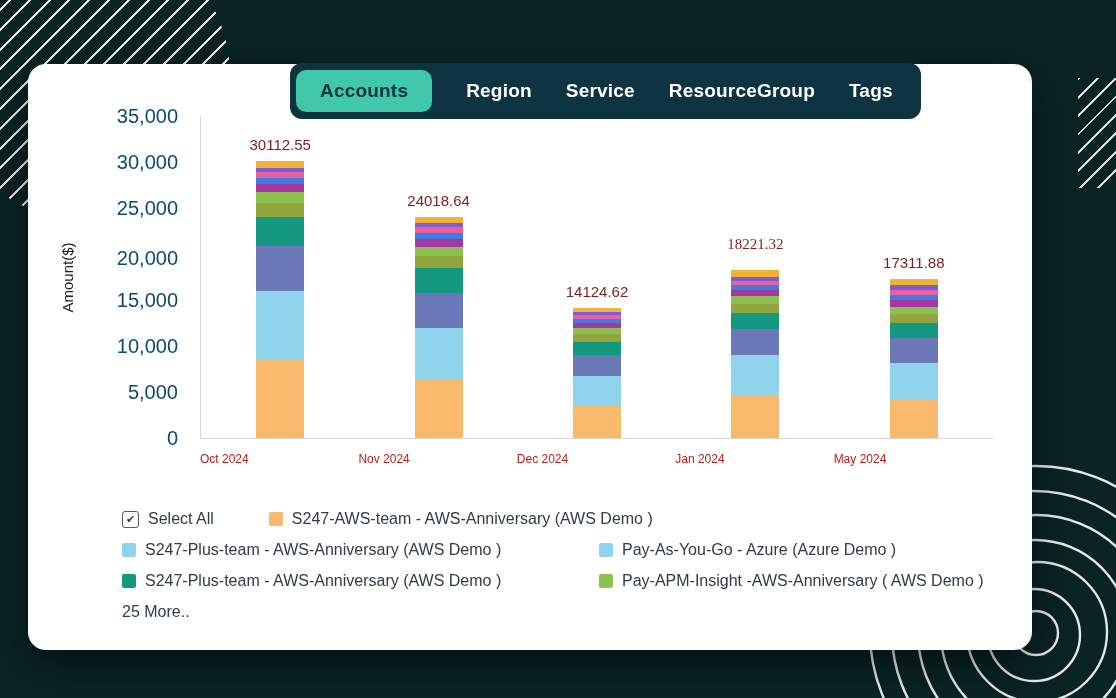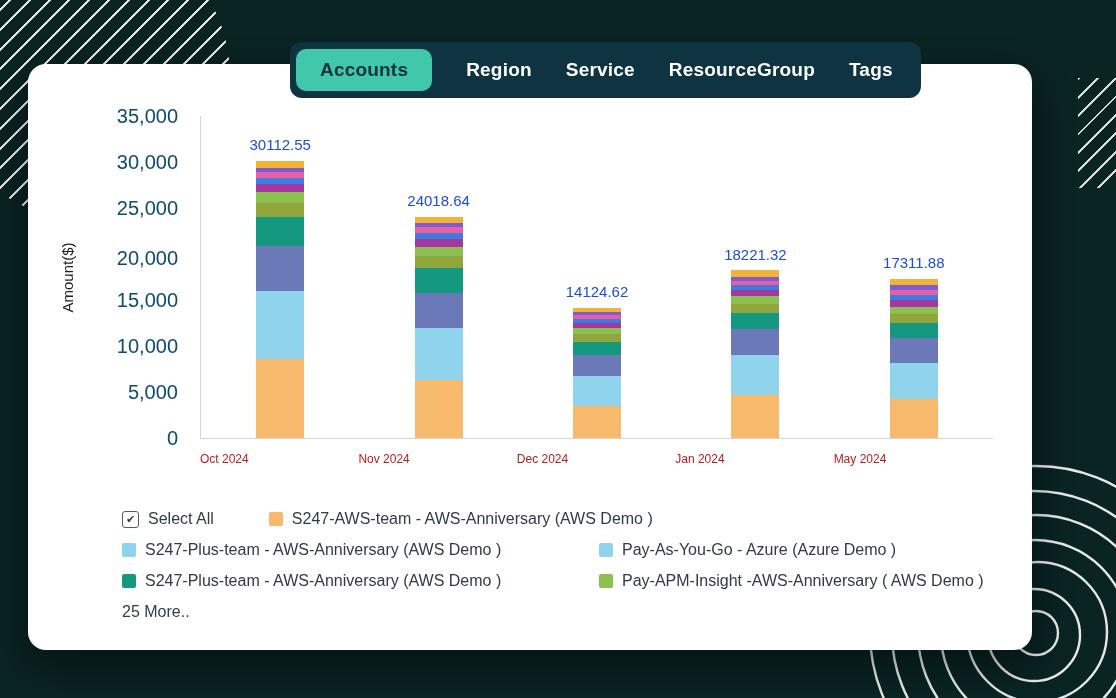--- a/index.html
+++ b/index.html
@@ -57,21 +57,21 @@
   .plot{
     position:absolute;left:172px;top:52px;width:792px;height:322px;
     border-left:1px solid #D6D6D6;border-bottom:1px solid #D6D6D6;
     display:flex;
   }
   .bar-group{flex:1;position:relative;display:flex;justify-content:center;align-items:flex-end;}
   .bar{width:48px;display:flex;flex-direction:column-reverse;}
   .seg{width:100%;}
   .bar-total{
     position:absolute;left:-20px;right:-20px;text-align:center;
-    font-size:15px;color:#1d4ed8;
+    font-size:15px;color:#7f1d1d;
   }
   .xlabels{position:absolute;left:172px;top:388px;width:792px;display:flex;}
   .xlabel{flex:1;text-align:left;font-size:12px;color:#b91c1c;}
   
   .legend{
     position:absolute;left:94px;top:446px;width:900px;
     display:flex;flex-direction:column;gap:13px;
     font-size:16px;font-weight:500;color:#2F3B4A;
   }
   .lrow{display:flex;align-items:center;}
@@ -179,21 +179,21 @@
           <div class="seg" style="height: 26.68px; background: rgb(107, 121, 184);"></div>
           <div class="seg" style="height: 15.64px; background: rgb(20, 152, 127);"></div>
           <div class="seg" style="height: 9.2px; background: rgb(145, 165, 61);"></div>
           <div class="seg" style="height: 7.36px; background: rgb(140, 193, 82);"></div>
           <div class="seg" style="height: 5.98px; background: rgb(164, 55, 160);"></div>
           <div class="seg" style="height: 5.06px; background: rgb(62, 125, 224);"></div>
           <div class="seg" style="height: 4.6px; background: rgb(234, 95, 159);"></div>
           <div class="seg" style="height: 4.14px; background: rgb(126, 91, 216);"></div>
           <div class="seg" style="height: 6.17614px; background: rgb(242, 178, 51);"></div>
         </div>
-        <div class="bar-total" style="bottom: 175px;">18221.32</div>
+        <div class="bar-total" style="bottom: 185px; font-family: Liberation Serif, serif;">18221.32</div>
       </div>
       <div class="bar-group">
         <div class="bar">
           <div class="seg" style="height: 38.64px; background: rgb(247, 185, 107);"></div>
           <div class="seg" style="height: 19.32px; background: rgb(143, 211, 236);"></div>
           <div class="seg" style="height: 17.48px; background: rgb(143, 211, 236);"></div>
           <div class="seg" style="height: 24.84px; background: rgb(107, 121, 184);"></div>
           <div class="seg" style="height: 14.72px; background: rgb(20, 152, 127);"></div>
           <div class="seg" style="height: 9.2px; background: rgb(145, 165, 61);"></div>
           <div class="seg" style="height: 7.36px; background: rgb(140, 193, 82);"></div>
@@ -244,19 +244,19 @@
           <span class="swatch" style="background: rgb(140, 193, 82);"></span>
           <span>Pay-APM-Insight -AWS-Anniversary ( AWS Demo )</span>
         </div>
       </div>
       <div class="lrow">
         <div class="more">25 More..</div>
       </div>
     </div>
 </div>
 
-<div class="nav" style="background: rgb(13, 52, 64);">
+<div class="nav" style="background: rgb(13, 52, 64); margin-top: 21px;">
   <div class="tab active" style="background: rgb(65, 199, 169); color: rgb(13, 52, 64);">Accounts</div>
   <div class="tab">Region</div>
   <div class="tab">Service</div>
   <div class="tab">ResourceGroup</div>
   <div class="tab">Tags</div>
 </div>
 
 </body></html>

